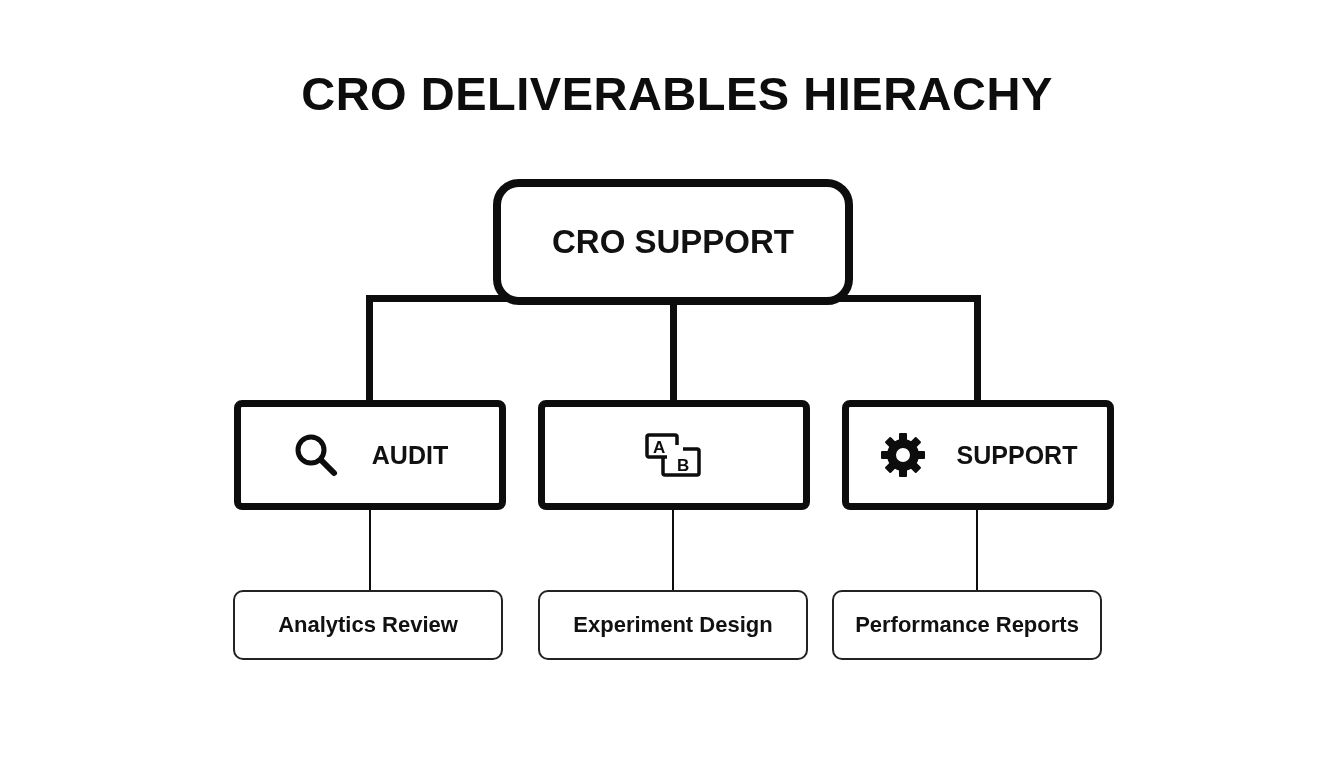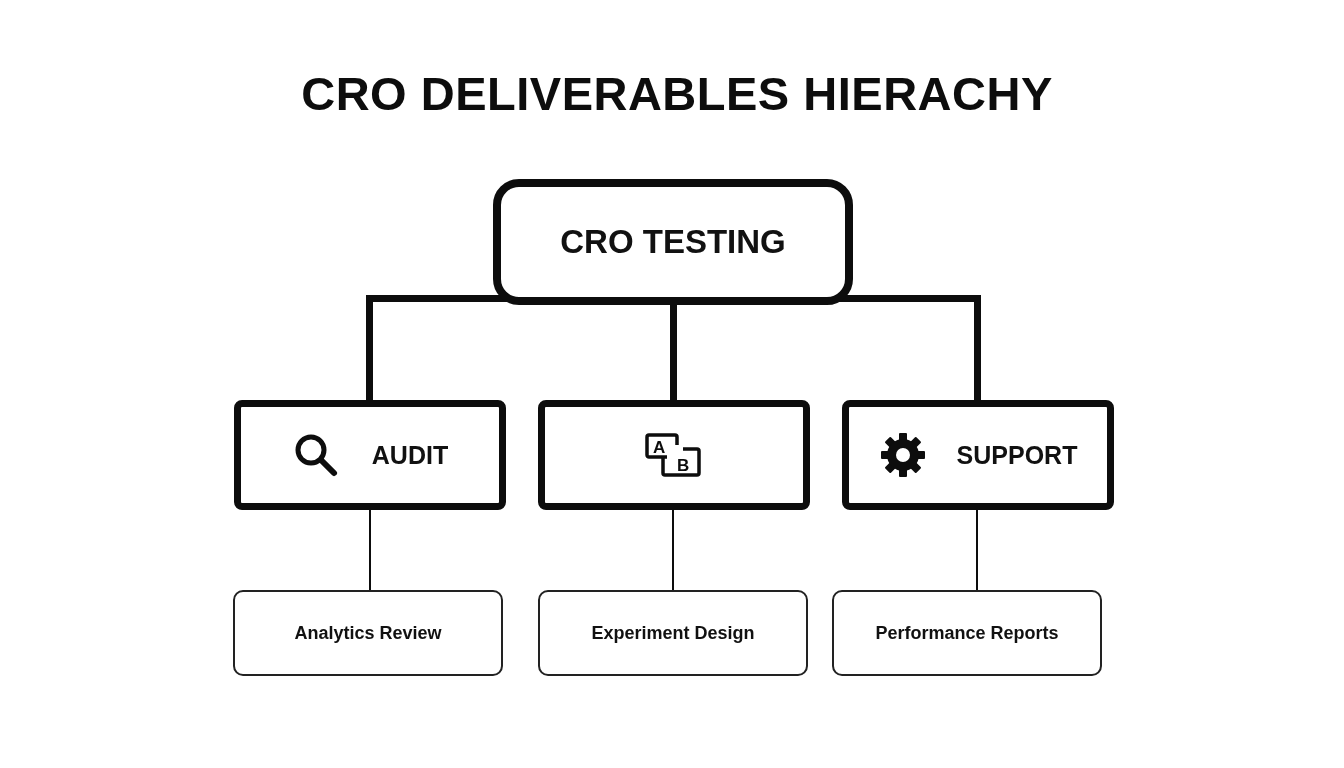--- a/index.html
+++ b/index.html
@@ -20,23 +20,23 @@
     left: 493px; top: 179px; width: 360px; height: 126px;
     border: 8px solid #0d0d0d; border-radius: 26px;
     font-size: 33px; font-weight: bold;
   }
   .mid {
     top: 400px; width: 272px; height: 110px;
     border: 7px solid #0d0d0d; border-radius: 8px;
     font-size: 25px; font-weight: bold;
   }
   .leaf {
-    top: 590px; width: 270px; height: 86px;
+    top: 590px; width: 270px; height: 70px;
     border: 2px solid #222; border-radius: 10px;
-    font-size: 18px; font-weight: bold;
+    font-size: 22px; font-weight: bold;
   }
   .icon { display: inline-flex; align-items: center; justify-content: center; }
   .mid .label-audit { margin-left: 32px; }
   .mid .label-support { margin-left: 30px; }
   .mid .label-ab { margin-left: 10px; }
 </style>
 </head>
 <body>
 
 <div class="title">CRO DELIVERABLES HIERACHY</div>
@@ -44,21 +44,21 @@
 <div class="line" style="left:366px; top:295px; width:615px; height:7px;"></div>
 <div class="line" style="left:366px; top:295px; width:7px; height:108px;"></div>
 <div class="line" style="left:670px; top:300px; width:7px; height:103px;"></div>
 <div class="line" style="left:974px; top:295px; width:7px; height:108px;"></div>
 
 <div class="line" style="left:369px; top:508px; width:2px; height:84px;"></div>
 <div class="line" style="left:672px; top:508px; width:2px; height:84px;"></div>
 <div class="line" style="left:976px; top:508px; width:2px; height:84px;"></div>
 
 <div class="box root">
-  <span>CRO TESTING</span>
+  <span>CRO SUPPORT</span>
 </div>
 
 <div class="box mid" style="left:234px;">
   <span class="icon">
     <svg width="48" height="48" viewBox="0 0 48 48">
       <circle cx="19" cy="19" r="13" fill="none" stroke="#0d0d0d" stroke-width="5"></circle>
       <line x1="29" y1="29" x2="42" y2="42" stroke="#0d0d0d" stroke-width="6" stroke-linecap="round"></line>
     </svg>
   </span>
   <span class="label-audit">AUDIT</span>

